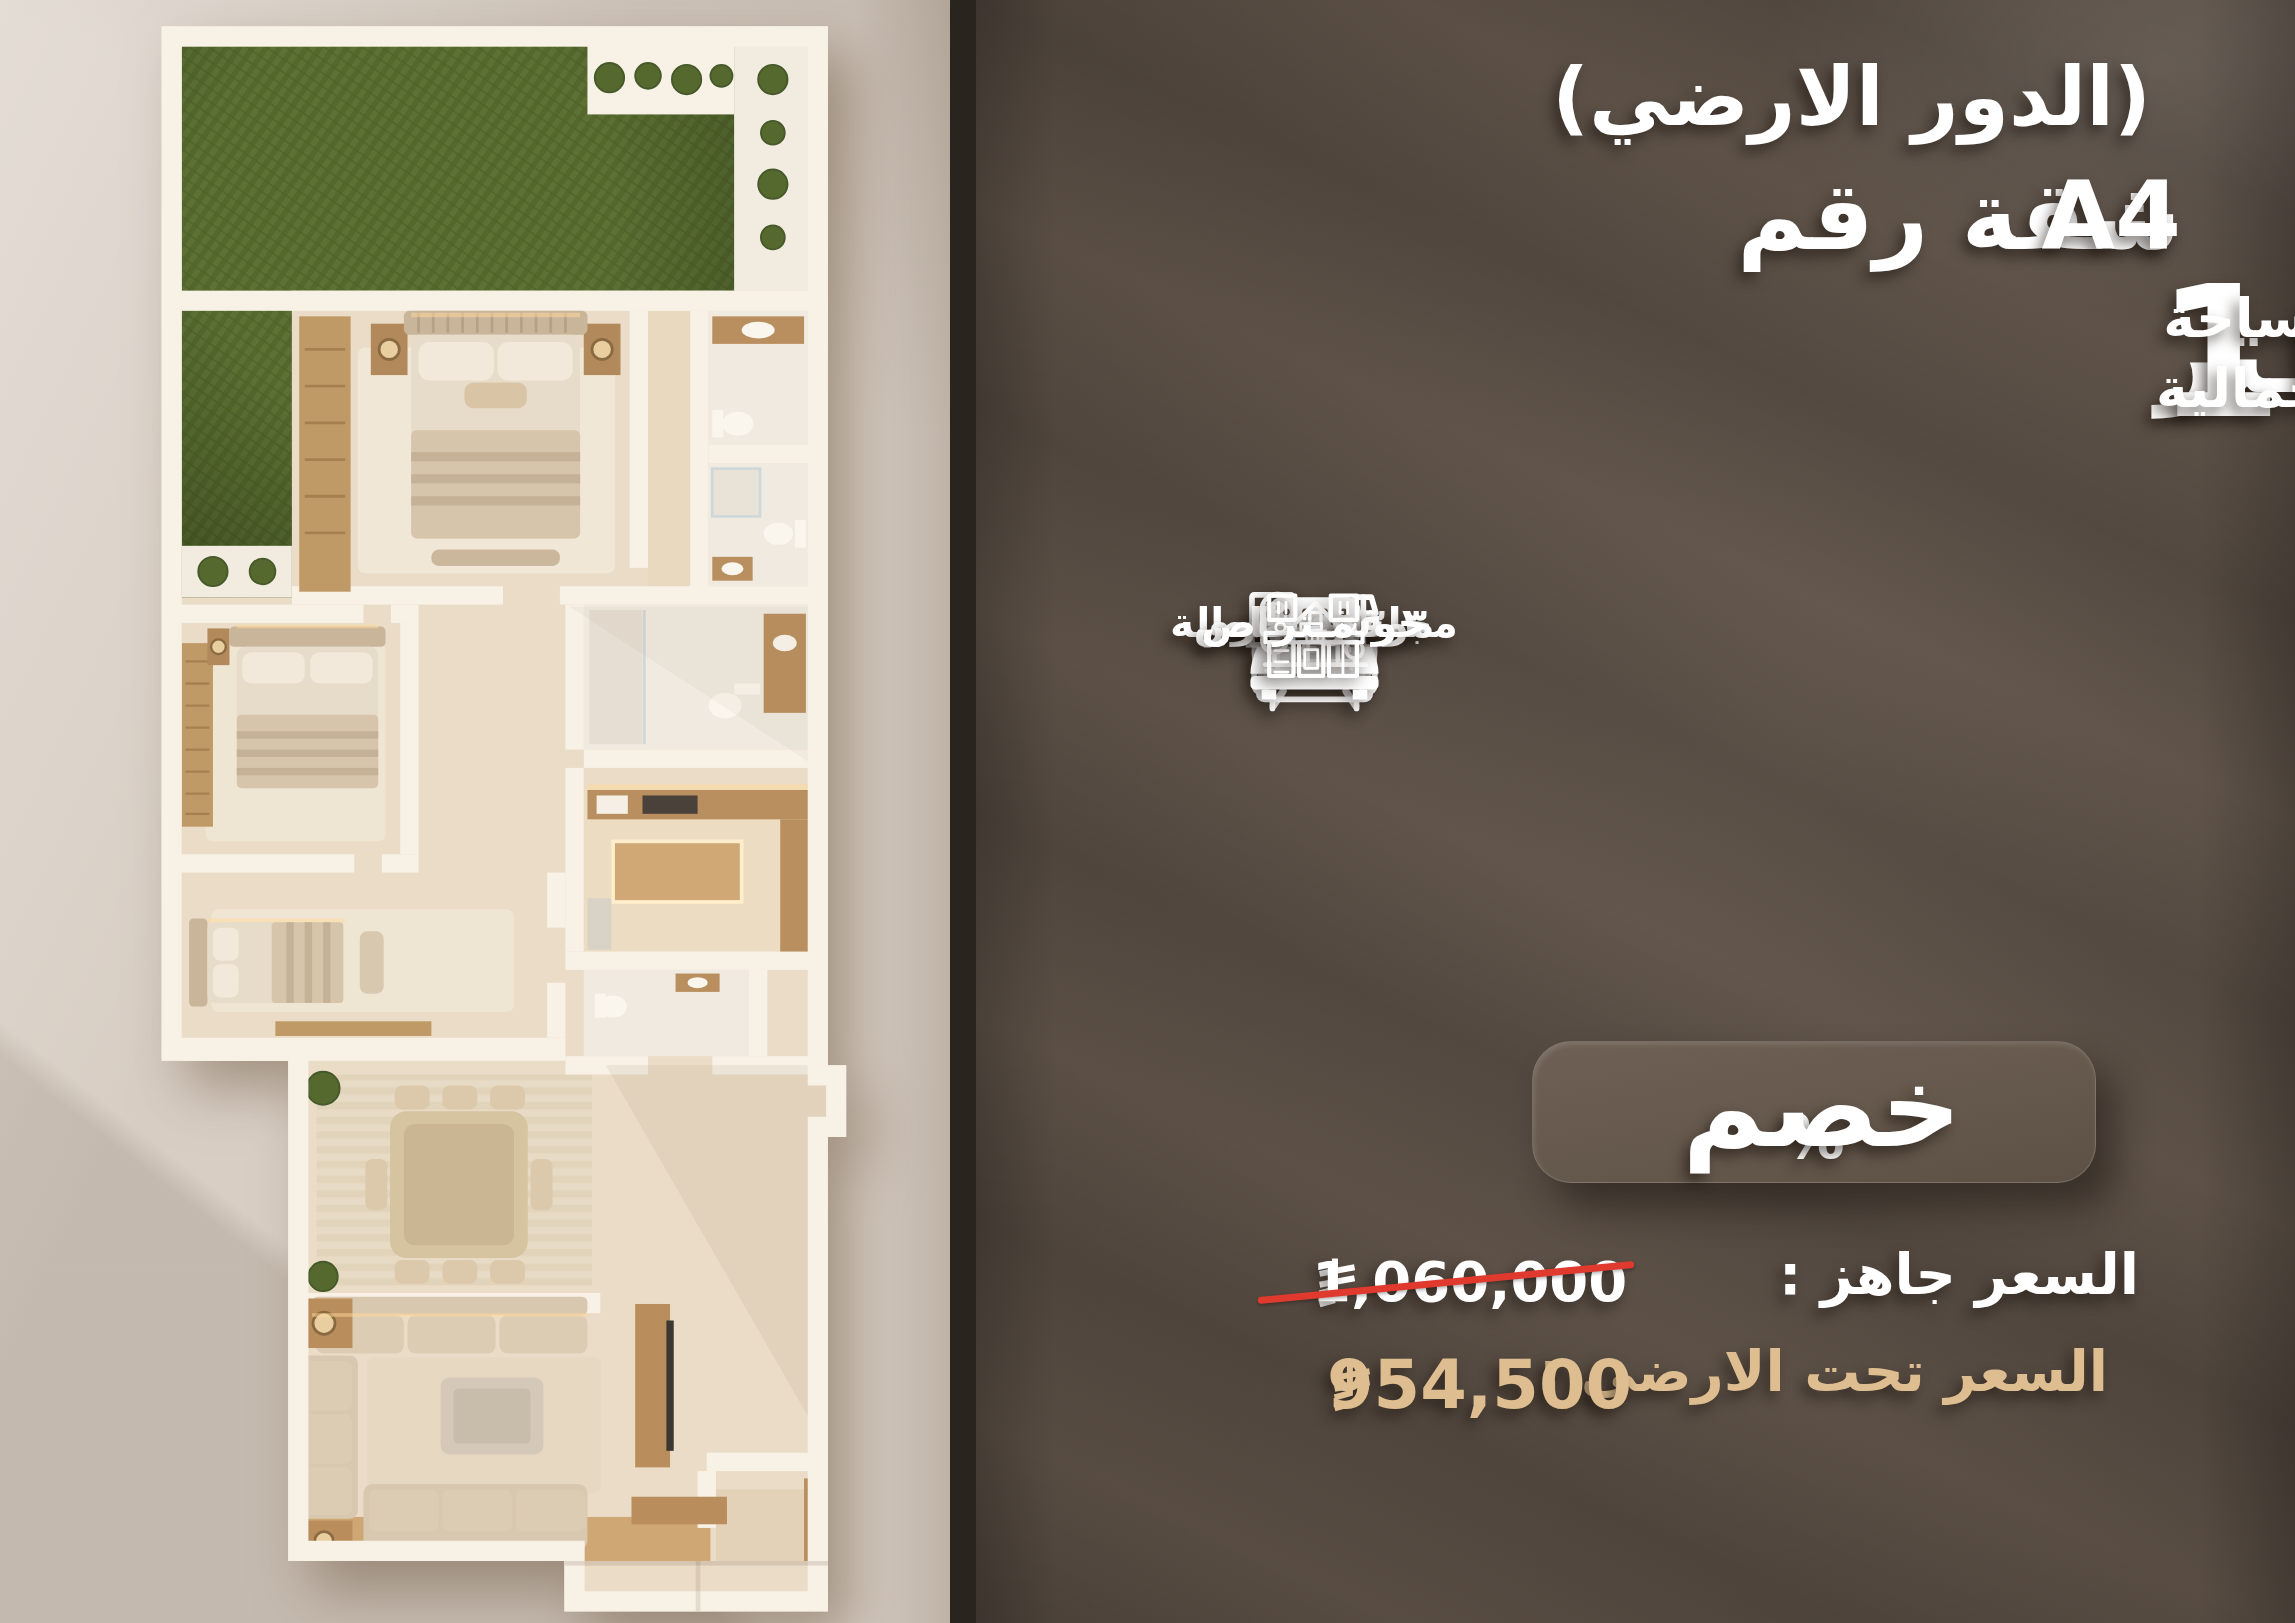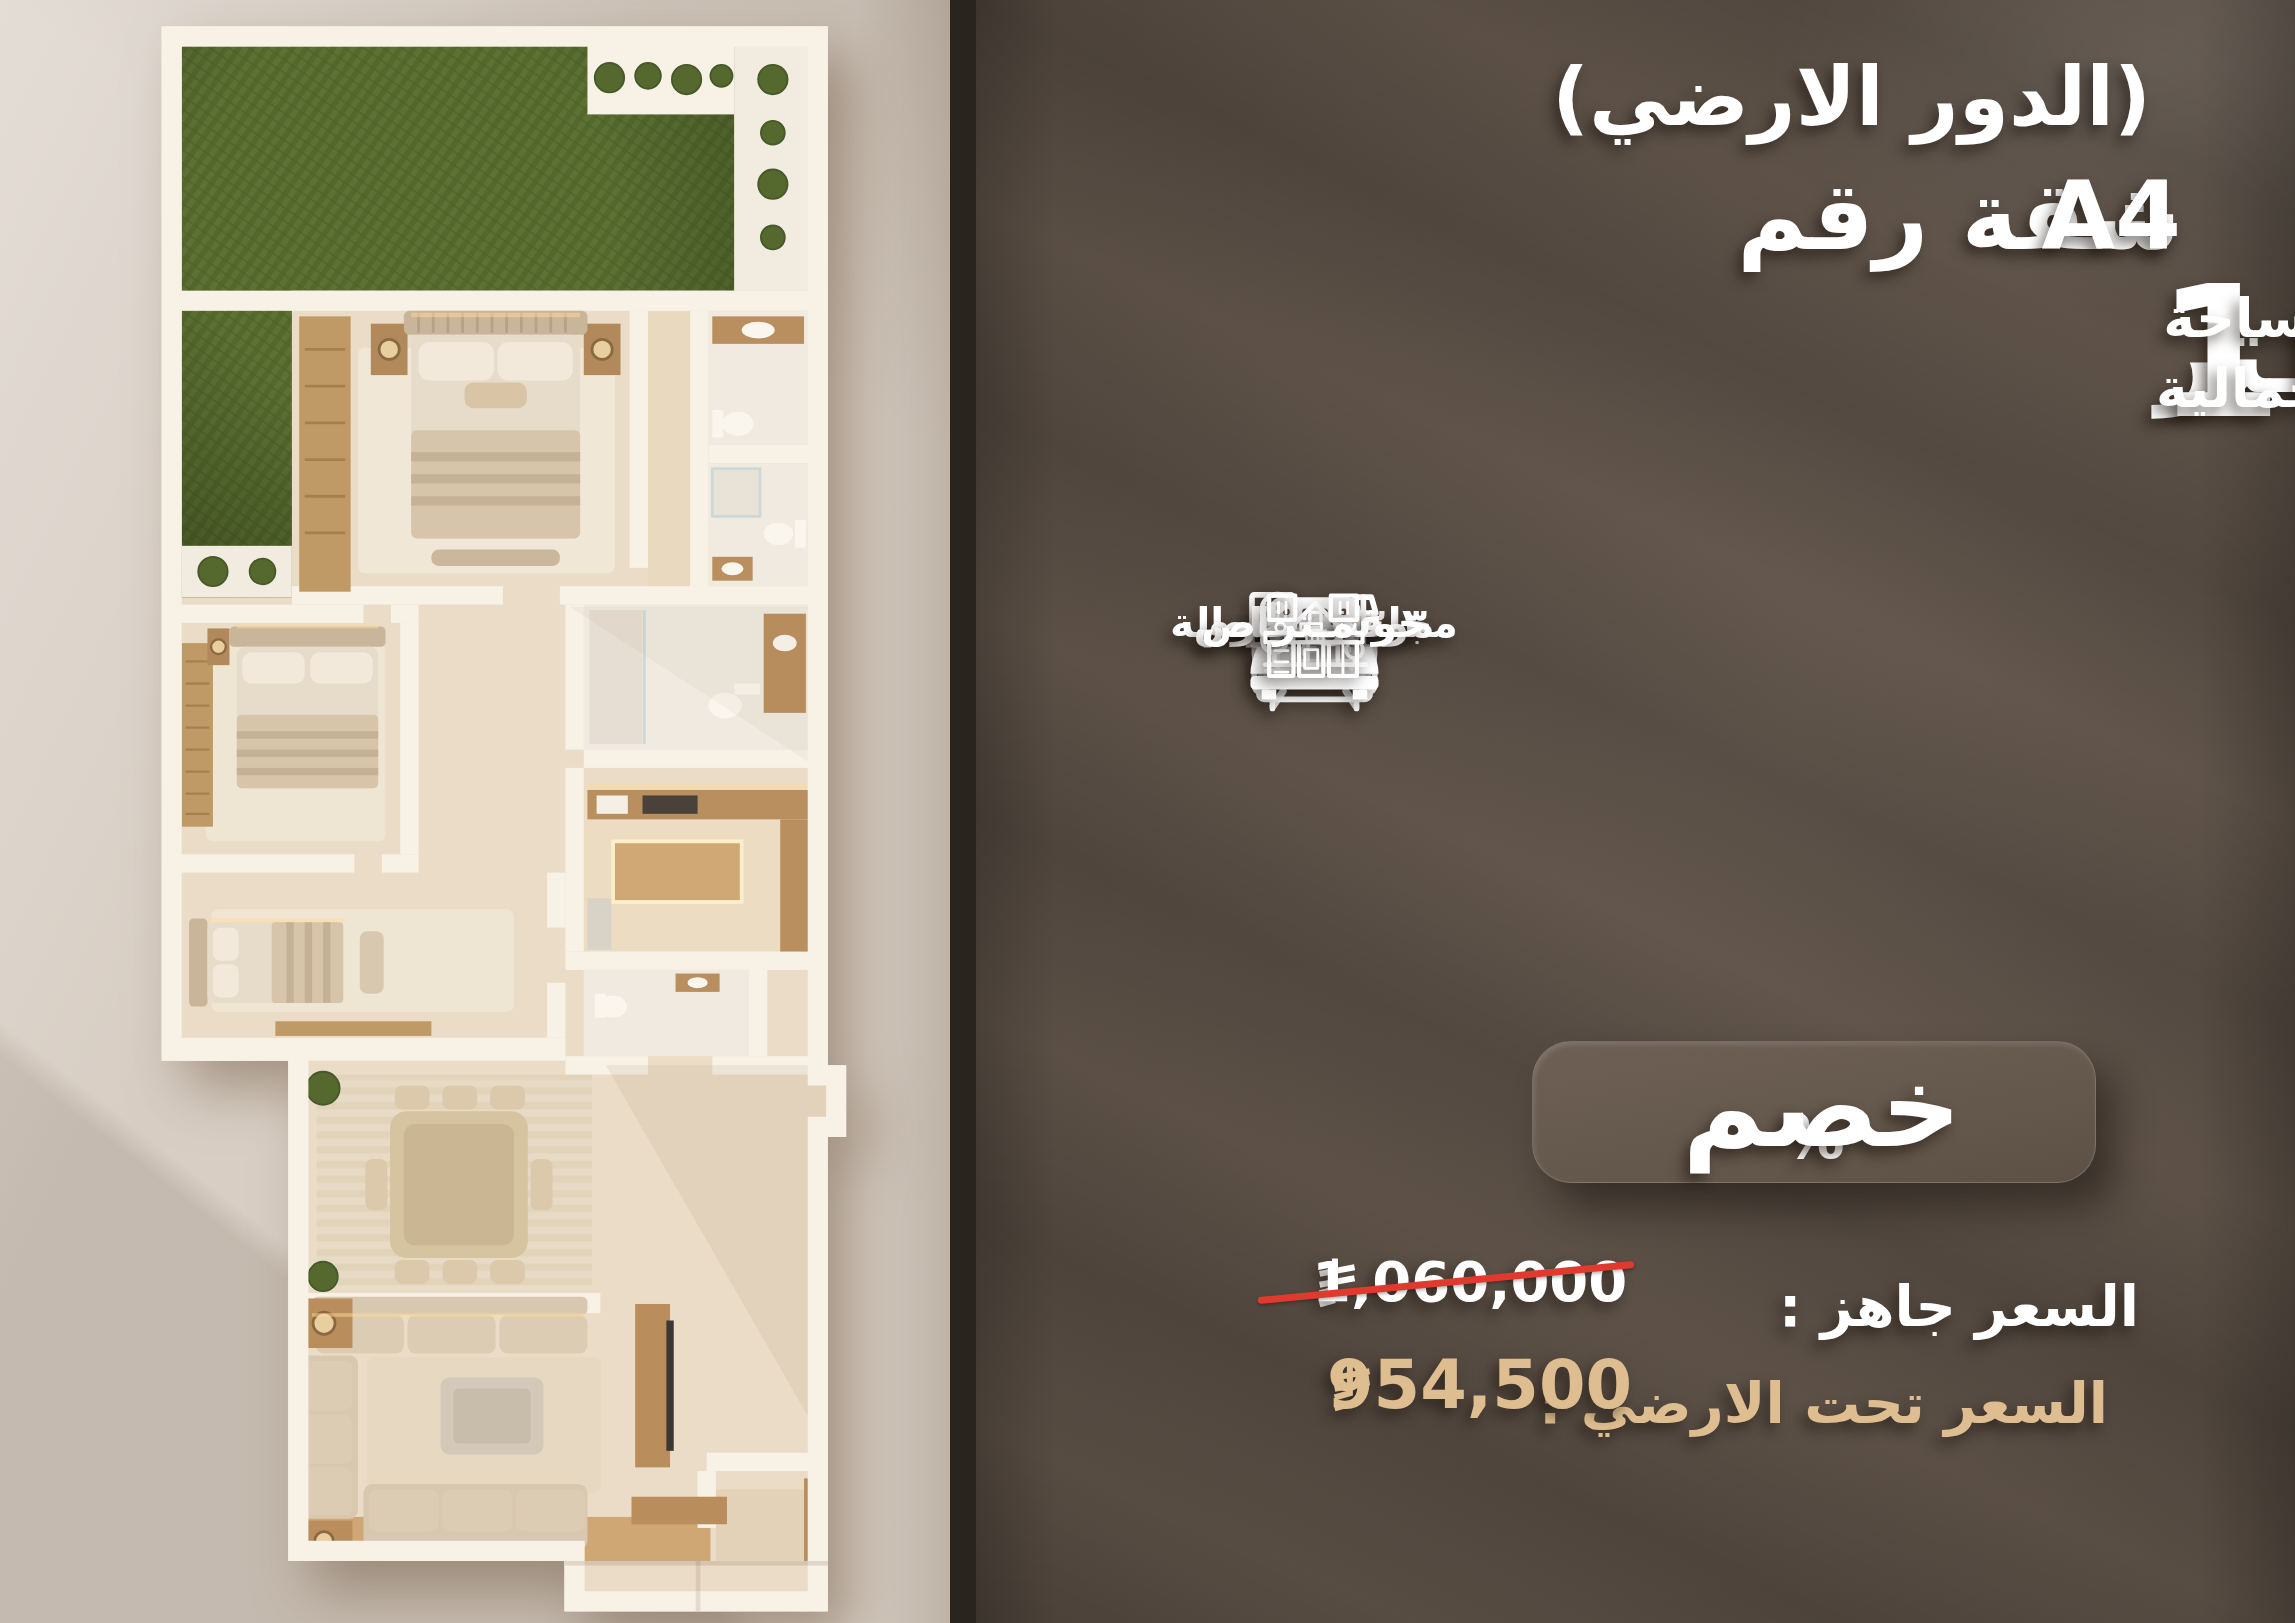--- a/index.html
+++ b/index.html
@@ -54,21 +54,21 @@
   .badge{
     left:556px;top:1041px;width:562px;height:140px;border-radius:39px;
     background:linear-gradient(170deg,#6e6055 0%,#65584c 55%,#5d5044 100%);
     border:0.9px solid rgba(255,255,255,.14);
     box-shadow:20px 24px 37px rgba(20,14,10,.48), inset 1.8px 2.8px 5.5px rgba(255,255,255,.12);
     display:flex;direction:ltr;align-items:center;justify-content:center;gap:11px;
   }
   .b-pct{font-size:61px;margin-top:48px;}
   .b-val{font-size:125px;line-height:1;}
   .b-word{font-size:112px;line-height:1;margin-left:16px;margin-top:-9.2px;direction:rtl;}
-  .price-label{font-size:56px;direction:rtl;white-space:nowrap;margin-top:32px;}
+  .price-label{font-size:56px;direction:rtl;white-space:nowrap;}
   .p1-label{right:182px;top:1242px;}
   .p2-label{right:213px;top:1339px;color:#debe90;}
   .price-num{display:flex;direction:ltr;align-items:center;gap:14.7px;}
   .p1-num{left:336px;top:1249px;font-size:56px;}
   .p2-num{left:351px;top:1346px;font-size:67px;color:#debe90;}
   .p1-num .digits{position:relative;}
   .p1-num .digits::after{
     content:"";position:absolute;left:-55px;right:-7.3px;top:46%;height:7.3px;border-radius:3.7px;
     background:#e03a2e;transform:rotate(-5.5deg);box-shadow:0 1.8px 3.7px rgba(0,0,0,.3);
   }

